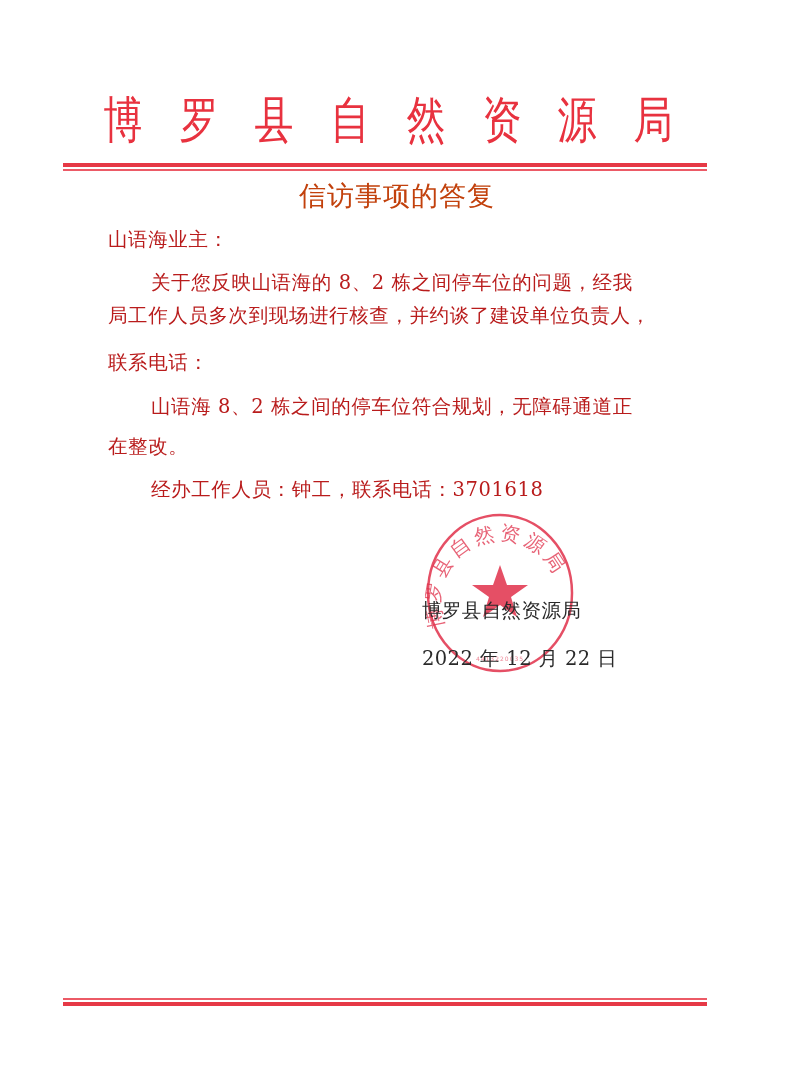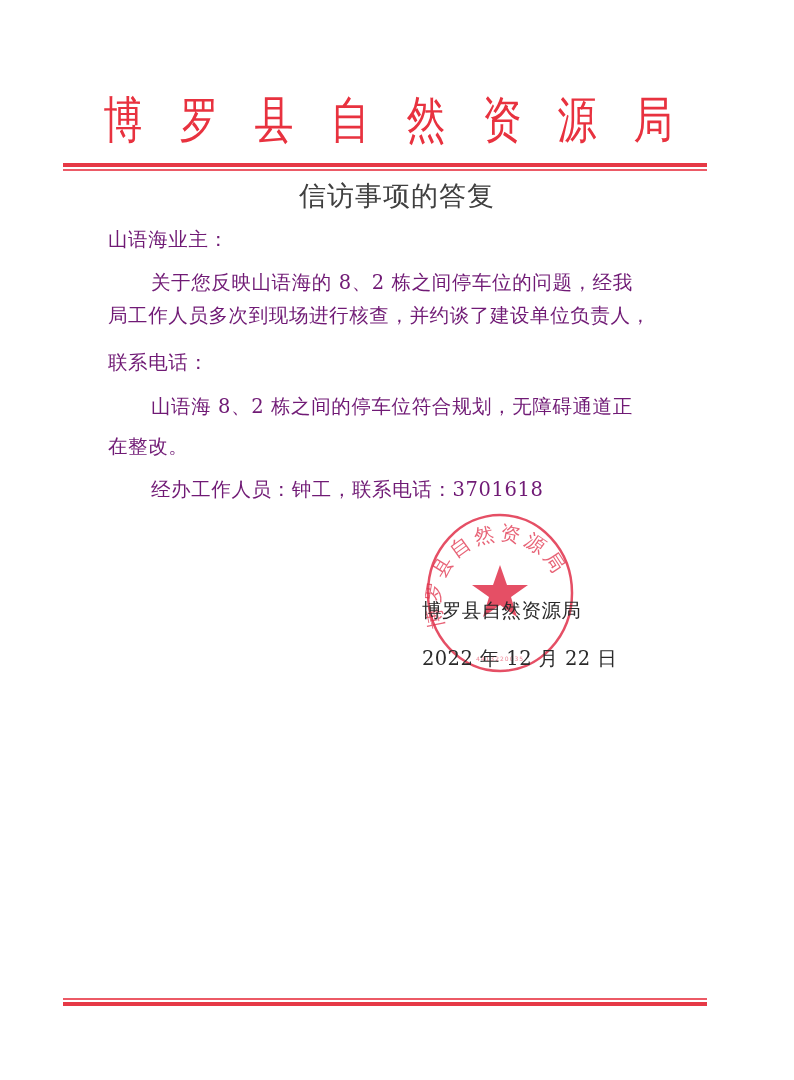--- a/index.html
+++ b/index.html
@@ -13,26 +13,26 @@
     }
     .masthead span {
       display:inline-block; color:#e8323f; font-size:50px; line-height:60px;
       font-family: "DejaVu Serif", "Liberation Serif", serif;
       transform: scaleX(0.78); transform-origin:center;
     }
     .rule-thick { position:absolute; height:4px; background:#e63946; }
     .rule-thin { position:absolute; height:1.5px; background:#ec5a66; }
     .title {
       position:absolute; top:178px; left:0; width:794px; text-align:center;
-      font-size:27px; font-family:"DejaVu Sans", "Liberation Sans", sans-serif; color:#404040;
+      font-size:27px; font-family:"DejaVu Sans", "Liberation Sans", sans-serif; color:#c2410c;
       letter-spacing:1px;
     }
     .line {
       position:absolute; left:108px; font-size:19.5px; line-height:24px; white-space:nowrap;
-      font-family:"DejaVu Serif", "Liberation Serif", serif; color:#701a75; letter-spacing:0.6px;
+      font-family:"DejaVu Serif", "Liberation Serif", serif; color:#b91c1c; letter-spacing:0.6px;
     }
     .indent { left:151px; }
     .seal {
       position:absolute; left:425px; top:513px; width:150px; height:160px;
     }
     .signature {
       position:absolute; left:422px; font-size:19.5px; white-space:nowrap; color:#2a2a2a;
       font-family:"DejaVu Serif", "Liberation Serif", serif; letter-spacing:0.4px;
     }
   </style>

